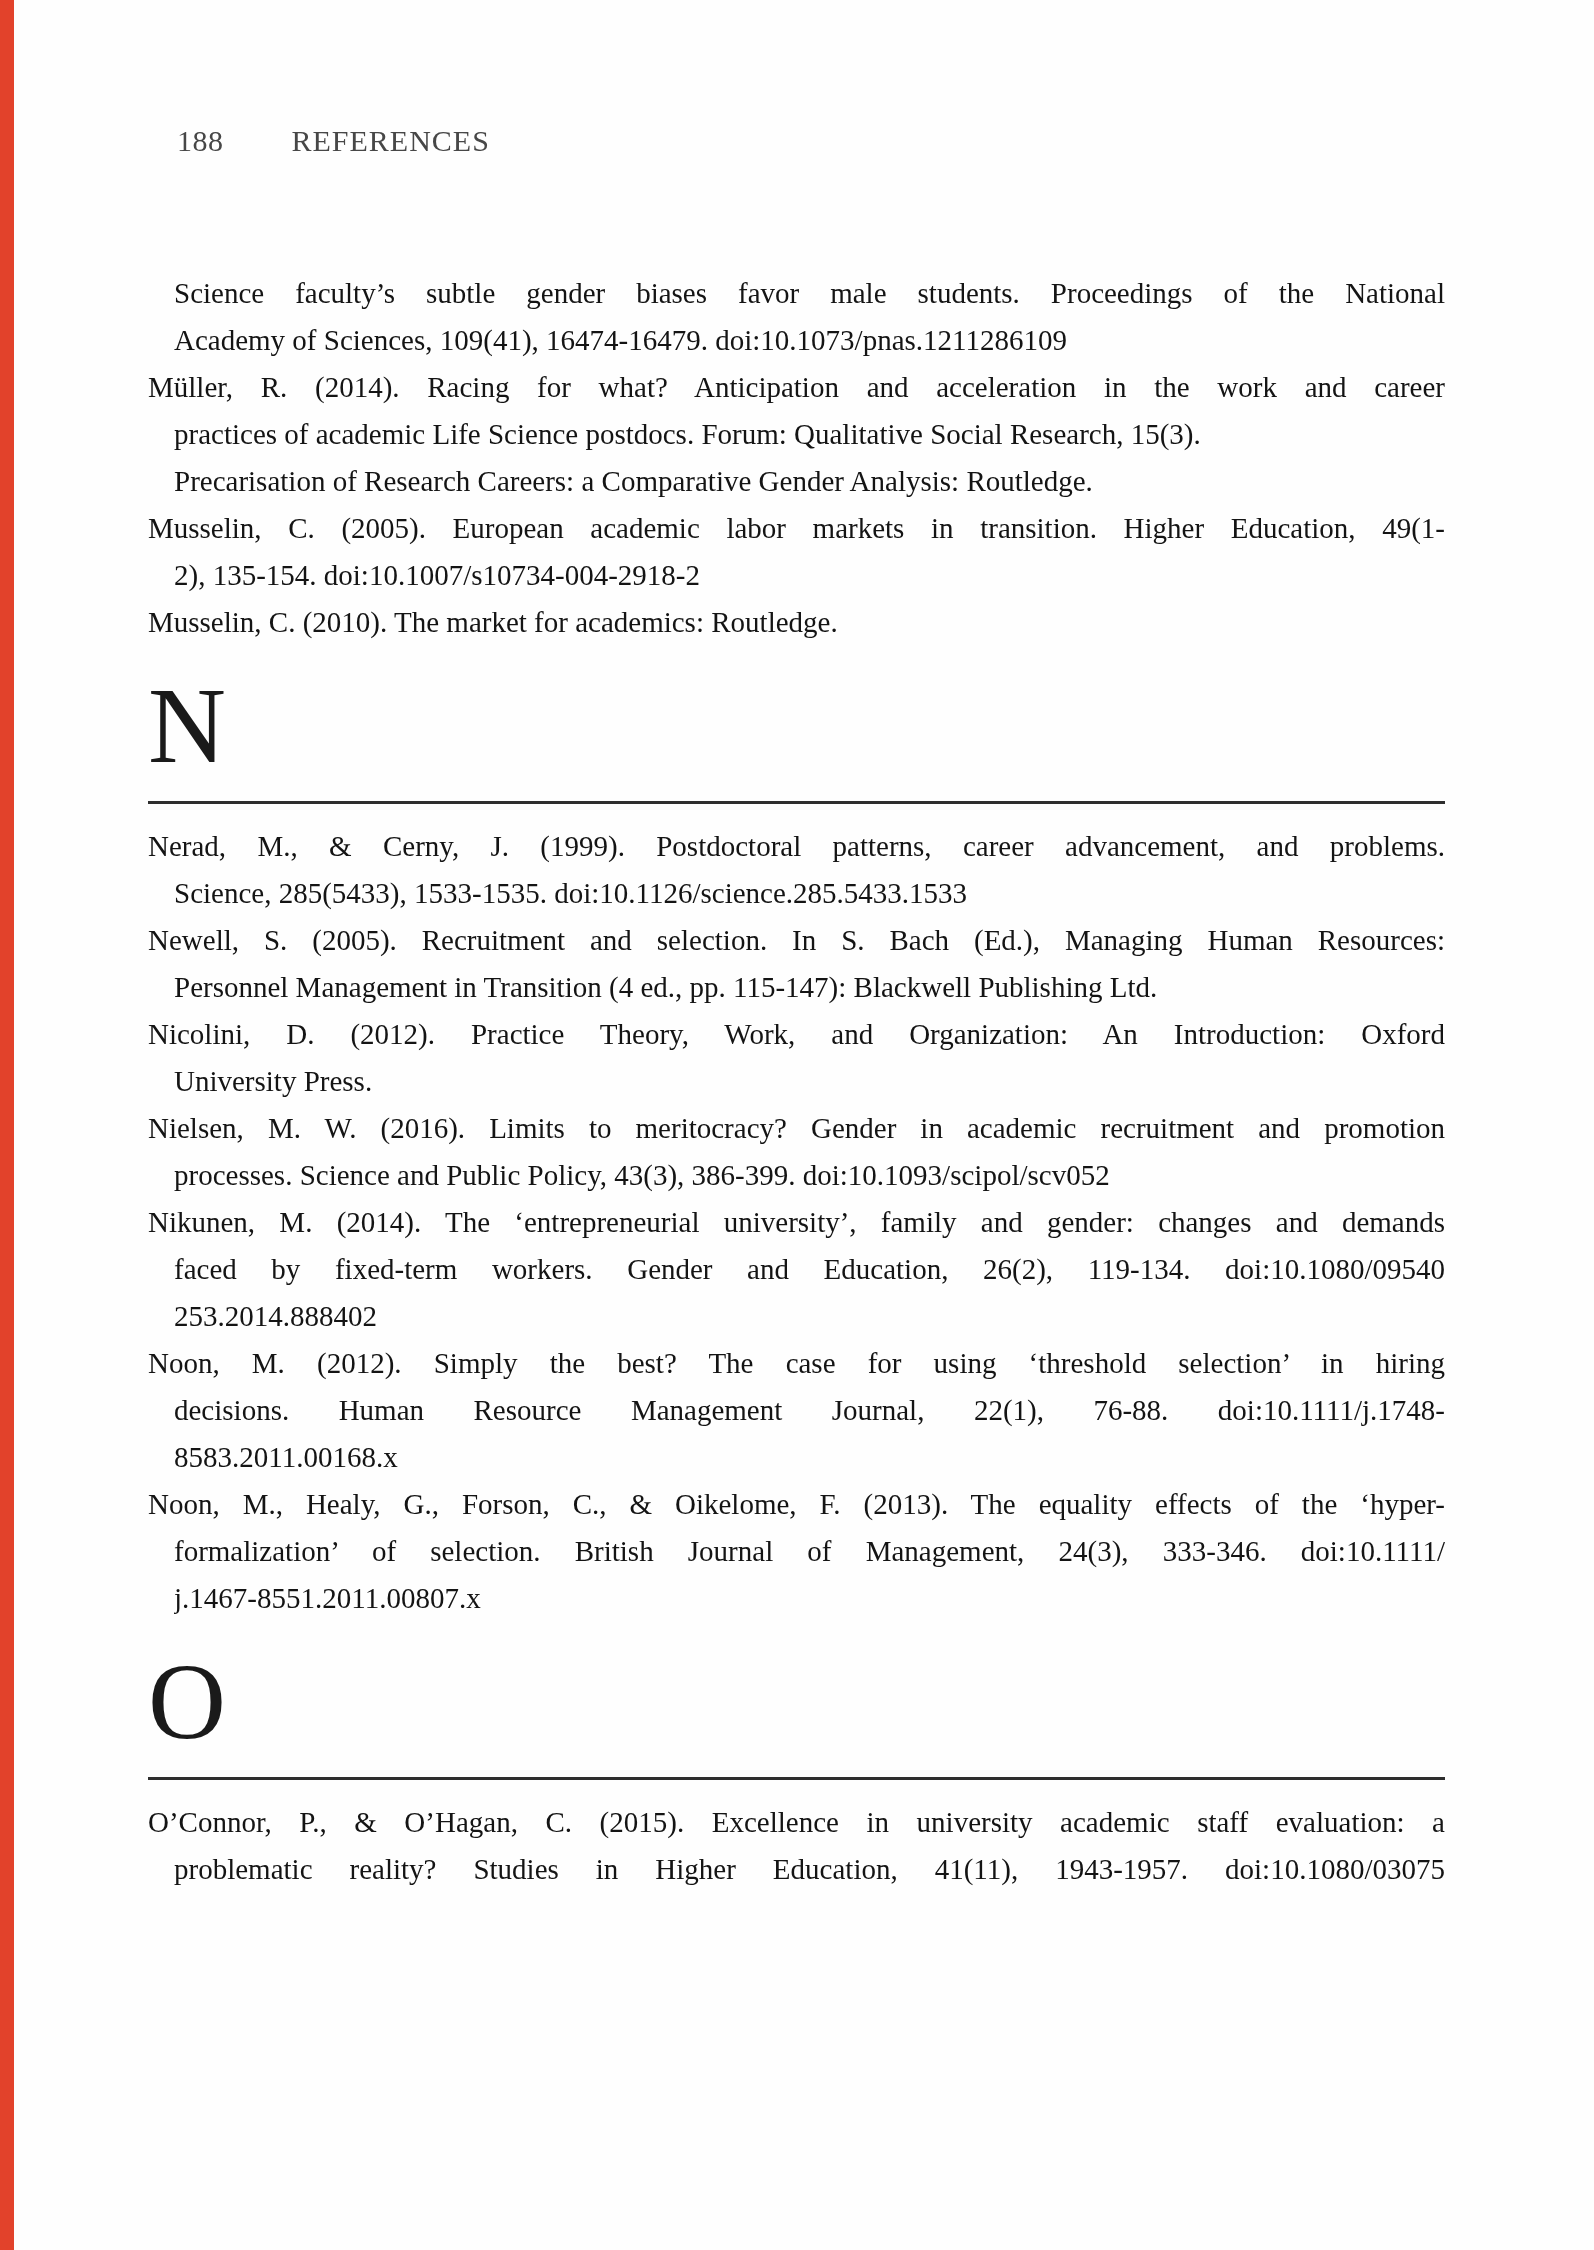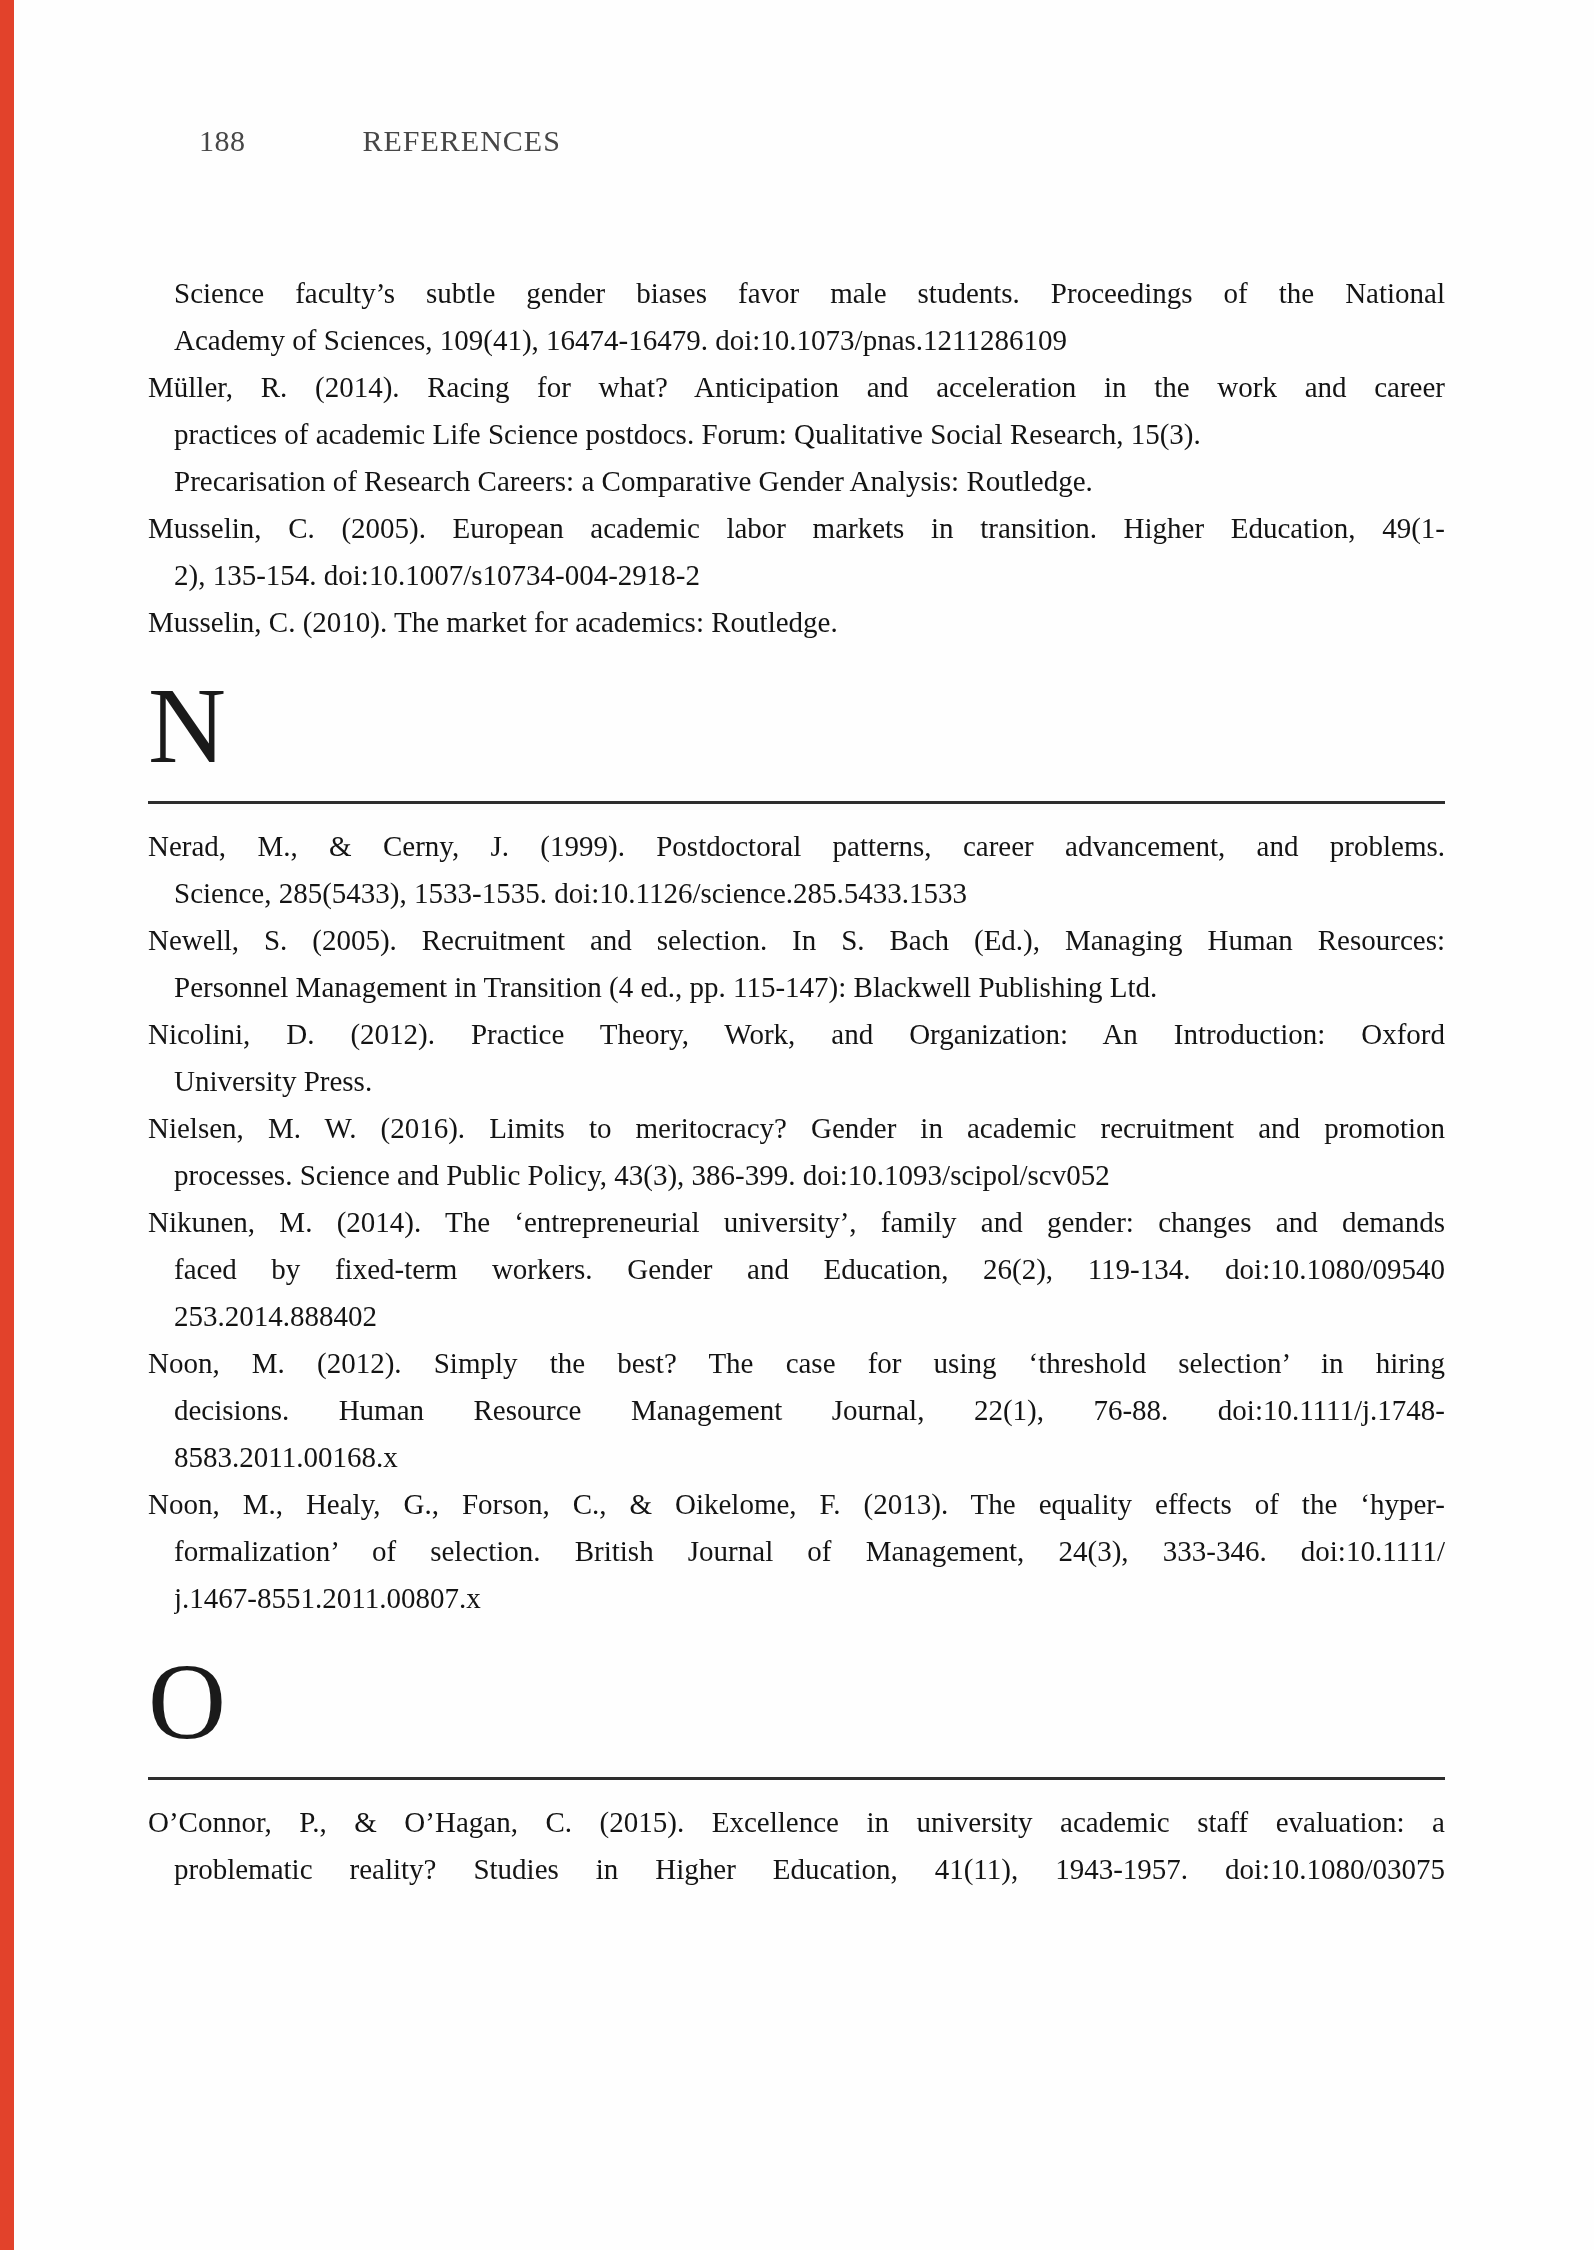--- a/index.html
+++ b/index.html
@@ -15,30 +15,30 @@
     overflow: hidden;
   }
   .edge-strip {
     position: absolute;
     left: 0; top: 0;
     width: 14px; height: 2250px;
     background: #e2422b;
   }
   .page-header {
     position: absolute;
-    left: 199px; top: 124px;
+    left: 177px; top: 124px;
     display: flex;
     align-items: baseline;
     color: #474747;
     font-size: 30px;
     line-height: 34px;
     text-align: right;
   }
   .page-number { letter-spacing: 0.5px; }
-  .header-title { margin-left: 117px; letter-spacing: 1px; }
+  .header-title { margin-left: 68px; letter-spacing: 1px; }
   .content {
     position: absolute;
     left: 148px; top: 0;
     width: 1297px;
     padding-top: 270px;
     color: #141414;
     font-size: 29px;
   }
   .ref { padding-left: 26px; }
   .ref .line {

